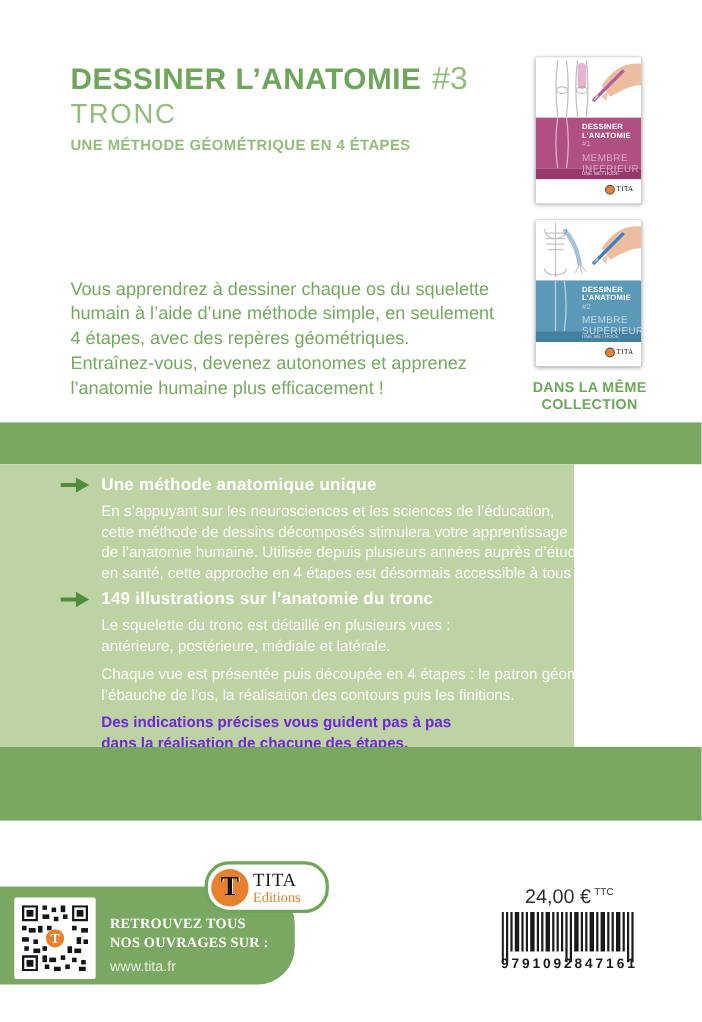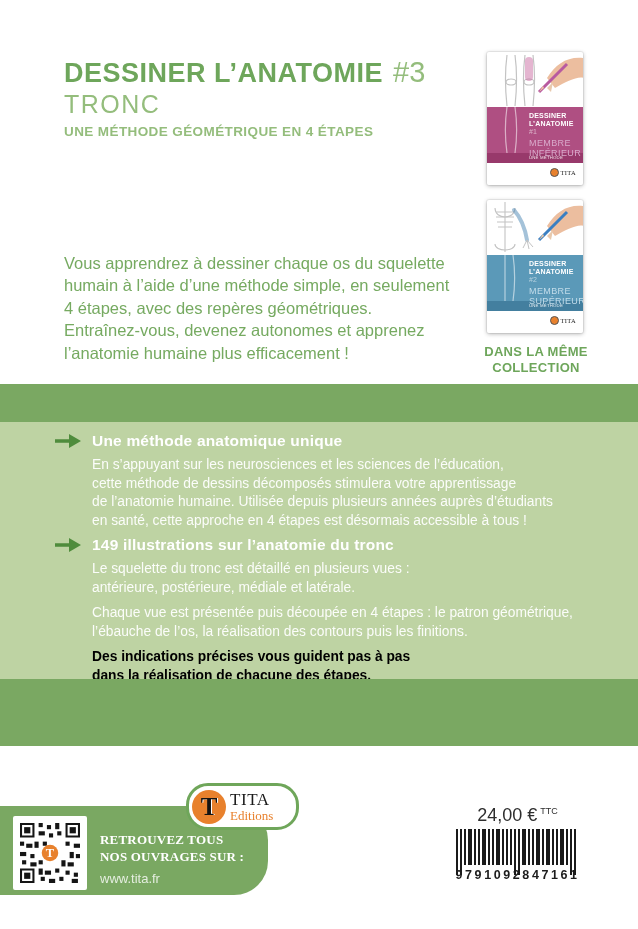--- a/index.html
+++ b/index.html
@@ -43,29 +43,29 @@
   .card-footer { height:22px; position:relative; background:#fff; }
   .mini-logo { position:absolute; right:7px; top:5px; display:flex; align-items:center; gap:2px; }
   .mini-circle { width:9px; height:9px; border-radius:50%; background:var(--orange);
                  border:0.5px solid #555; box-sizing:border-box; }
   .mini-name { font-family:"Liberation Serif", serif; font-size:6.5px; color:#222; letter-spacing:0.3px; }
   .collection-caption { position:absolute; left:468px; top:344px; width:136px; text-align:center;
                         font-size:13px; font-weight:800; color:var(--brand-green);
                         line-height:16px; letter-spacing:0.3px; }
   
   .band-top    { position:absolute; left:0; top:384px; width:638px; height:38px; background:var(--band-green); }
-  .panel       { position:absolute; left:0; top:422px; width:638px; height:257px; background:var(--panel-green); }
+  .panel       { position:absolute; left:0; top:422px; width:522px; height:257px; background:var(--panel-green); }
   .band-bottom { position:absolute; left:0; top:679px; width:638px; height:67px; background:var(--band-green); }
   .feature { position:absolute; left:92px; width:495px; color:#fff; }
   .feature-1 { top:10px; }
   .feature-2 { top:114px; }
   .feature h3 { margin:0 0 6px 0; font-size:15.5px; font-weight:800; letter-spacing:0.2px; color:#fff; }
   .feature p  { margin:0 0 7px 0; font-size:13.8px; line-height:18.5px; font-weight:500;
                 white-space:pre-line; color:rgba(255,255,255,.94); }
-  .feature p.em { font-weight:800; color:#000000; }
+  .feature p.em { font-weight:800; color:#6d28d9; }
   .arrow { position:absolute; left:-37px; top:2px; }
   
   .tita-pill { position:absolute; left:186px; top:783px; width:113px; height:47px; background:#fff;
                border:3px solid #6fa65a; border-radius:22px; box-sizing:border-box; z-index:3;
                display:flex; align-items:center; padding-left:3px; }
   .tita-circle { width:34px; height:34px; border-radius:50%; background:var(--orange);
                  display:flex; align-items:center; justify-content:center; flex:0 0 auto;
                  font-family:"Liberation Serif", serif; font-size:25px; font-weight:700; color:#131313;
                  text-shadow:1px 0 0 #fff; }
   .tita-text { margin-left:4px; line-height:1; }

